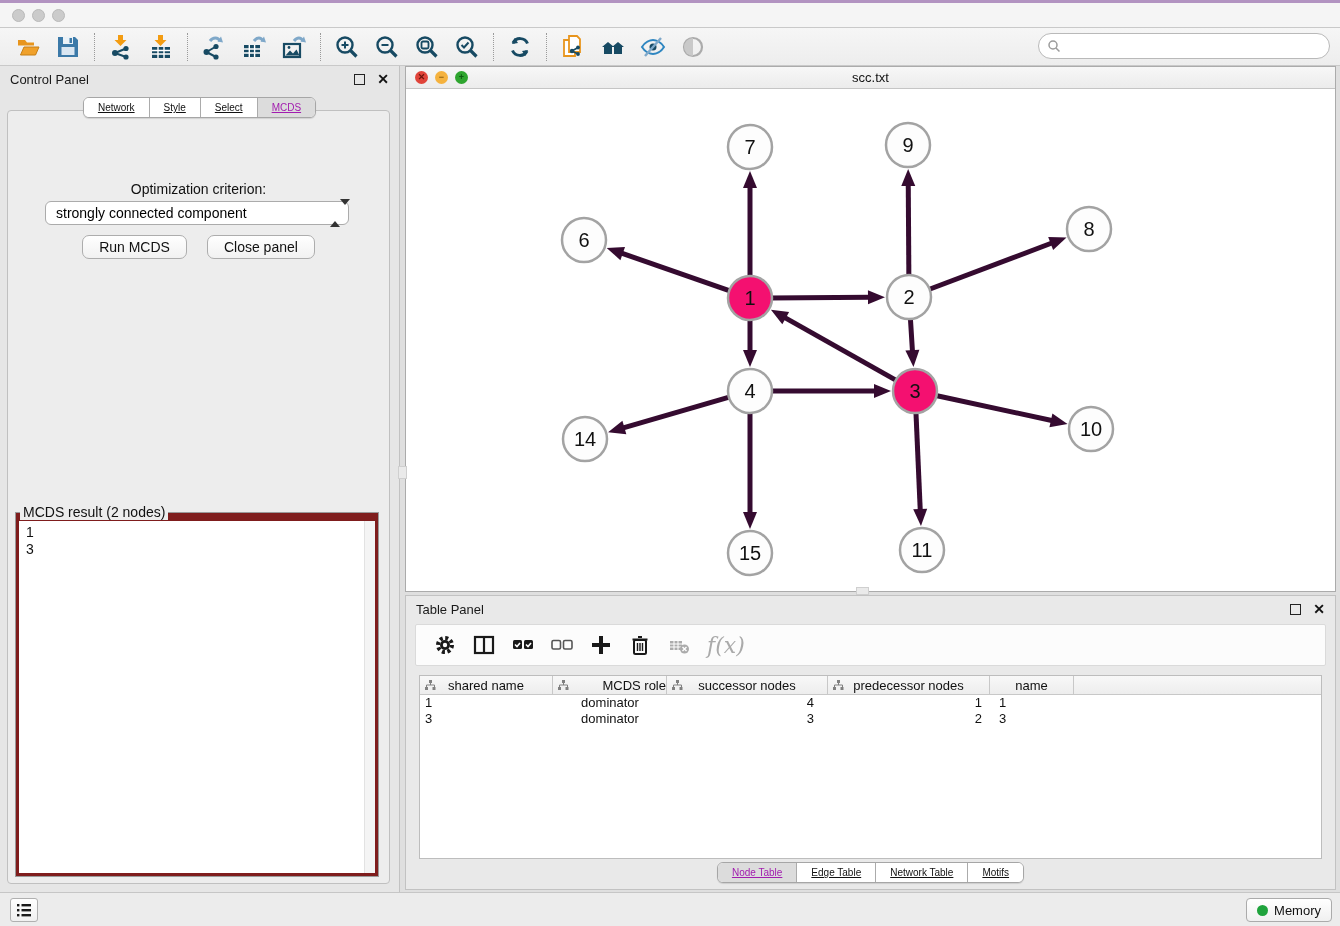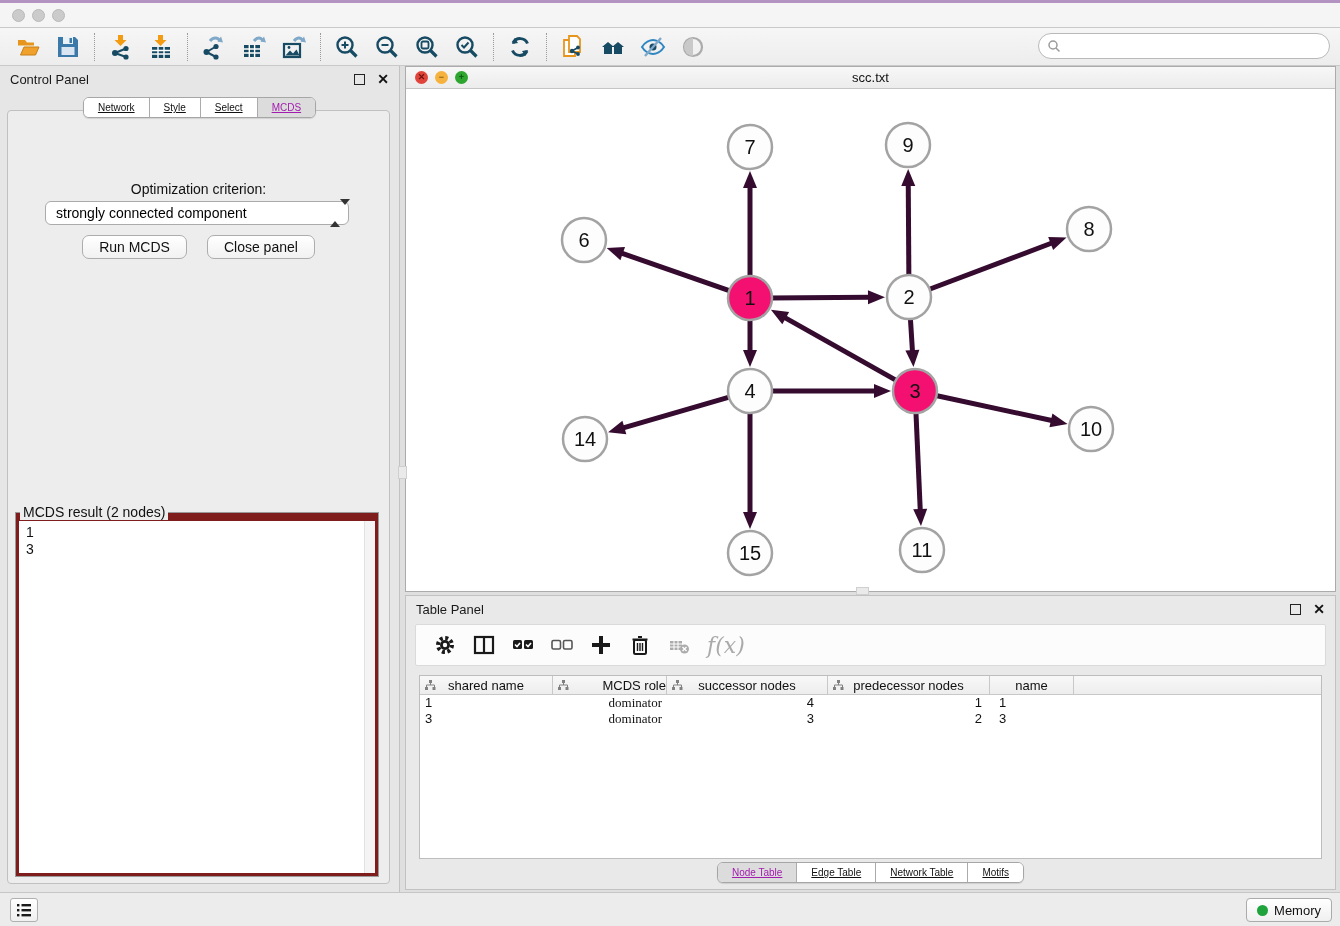--- a/index.html
+++ b/index.html
@@ -57,21 +57,21 @@
   #tp-toolbar { position:absolute; left:9px; right:9px; top:28px; height:42px; background:#FCFCFC; border:1px solid #DADADA; border-radius:2px; display:flex; align-items:center; gap:17px; padding-left:18px; }
   #tp-toolbar svg { width:22px; height:22px; }
   .fx-glyph { font-family:"DejaVu Serif", serif; font-style:italic; font-size:22px; color:#AAAAAA; }
   #node-table { position:absolute; left:13px; right:13px; top:79px; height:184px; background:#fff; border:1px solid #BDBDBD; }
   #nt-head { display:flex; height:19px; background:linear-gradient(#F8F8F8,#EDEDED); border-bottom:1px solid #C8C8C8; }
   .th { display:flex; align-items:center; justify-content:center; position:relative; border-right:1px solid #C8C8C8; font-size:13px; color:#111; }
   .th .tree-ic { position:absolute; left:5px; top:4px; }
   .th:nth-child(1){width:133px;} .th:nth-child(2){width:114px;justify-content:flex-end;} .th:nth-child(3){width:161px;} .th:nth-child(4){width:162px;} .th:nth-child(5){width:84px;}
   .tr { display:flex; height:16px; font-size:13px; color:#111; }
   .td { padding:0 5px; overflow:hidden; white-space:nowrap; }
-  .td:nth-child(1){width:133px; text-align:left;} .td:nth-child(2){width:114px; text-align:right;font-family:Liberation Serif, serif;}
+  .td:nth-child(1){width:133px; text-align:left;} .td:nth-child(2){width:114px; text-align:center;}
   .td:nth-child(3){width:161px; text-align:right; padding-right:14px;} .td:nth-child(4){width:162px; text-align:right; padding-right:8px;}
   .td:nth-child(5){width:84px; text-align:left; padding-left:9px;}
   #tp-tabs { position:absolute; left:0; width:100%; top:266px; display:flex; justify-content:center; }
 
   
   #statusbar { position:absolute; left:0; top:892px; width:1340px; height:34px; background:#ECECEC; border-top:1px solid #C6C6C6; }
   #list-btn { position:absolute; left:10px; top:5px; width:28px; height:24px; background:linear-gradient(#FFFFFF,#F0F0F0); border:1px solid #B0B0B0; border-radius:3px; display:flex; align-items:center; justify-content:center; }
   #memory-btn { position:absolute; right:8px; top:5px; height:24px; background:linear-gradient(#FFFFFF,#F0F0F0); border:1px solid #ABABAB; border-radius:4px; display:flex; align-items:center; gap:6px; padding:0 10px; font-size:13px; color:#111; }
   #memory-dot { width:11px; height:11px; border-radius:50%; background:#1FA33C; }
 </style>

